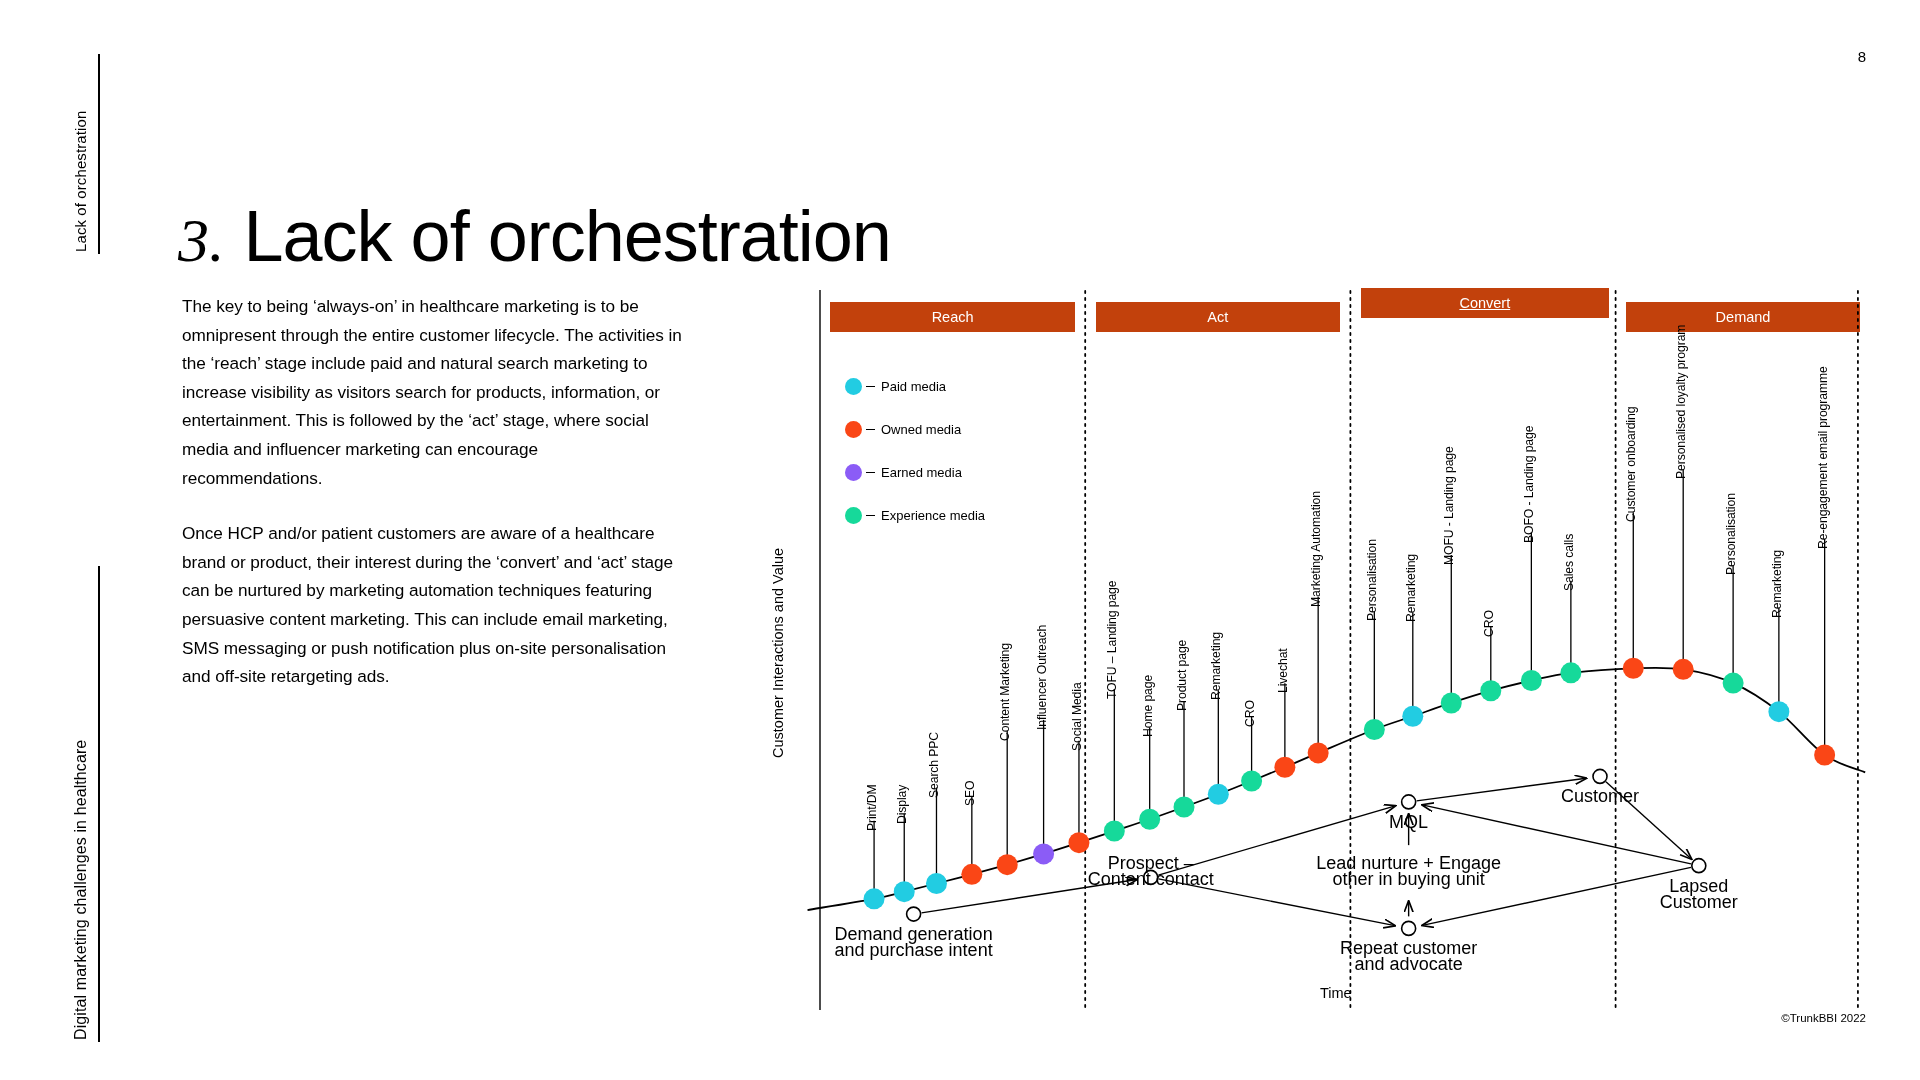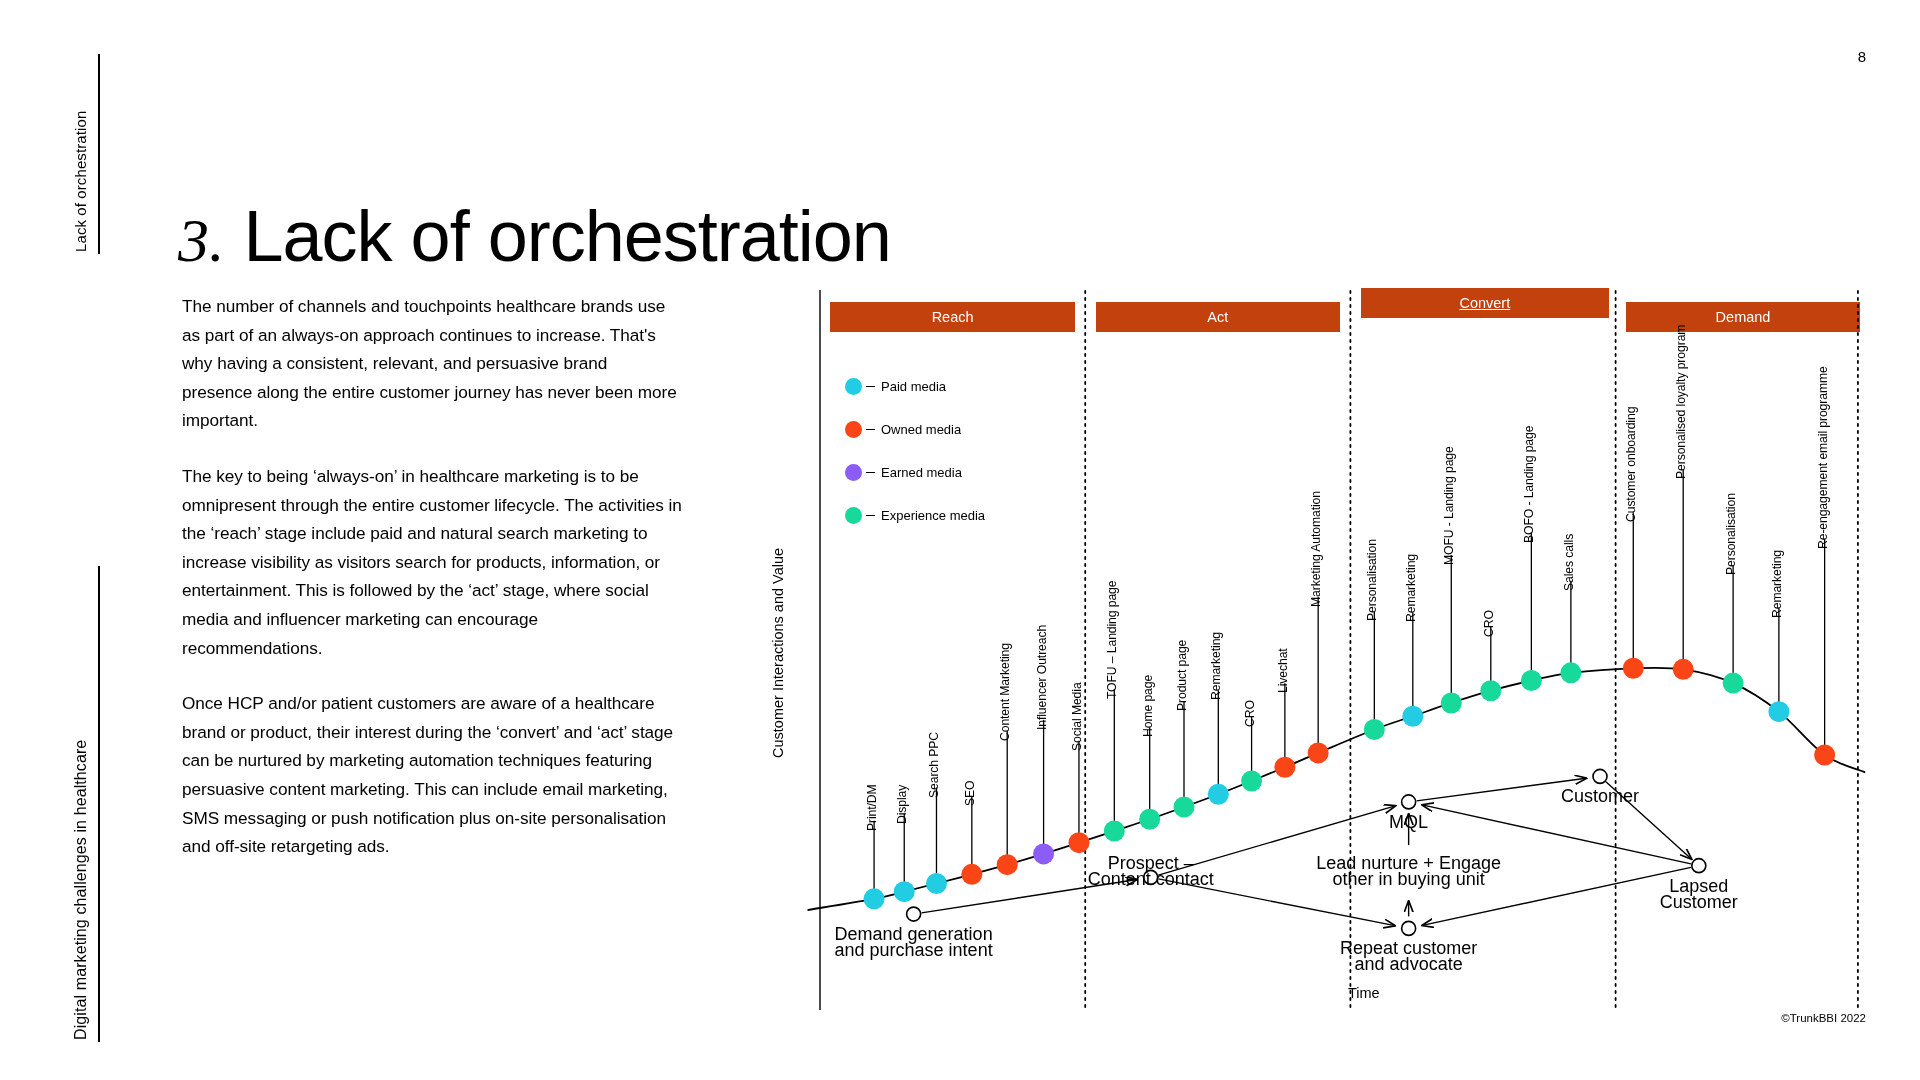--- a/index.html
+++ b/index.html
@@ -100,21 +100,20 @@
     left: 770px; top: 758px;
     transform-origin: 0 0;
     transform: rotate(-90deg);
     white-space: nowrap;
     font-size: 14.5px;
   }
   #x-axis-title {
     position: absolute;
     left: 1320px; top: 985px;
     font-size: 14.5px;
-    margin-left: 28px;
   }
   #footer-credit {
     position: absolute;
     right: 54px; bottom: 56px;
     font-size: 11.5px;
   }
 
   
   .stage-box {
     position: absolute;
@@ -181,21 +180,20 @@
 </div>
 
 <div id="page-number">8</div>
 
 <h1 id="page-title">
   <span id="title-number">3.</span>
   <span id="title-words">Lack of orchestration</span>
 </h1>
 
 <div id="copy-col">
-  <p class="copy-para">The number of channels and touchpoints healthcare brands use as part of an always-on approach continues to increase. That's why having a consistent, relevant, and persuasive brand presence along the entire customer journey has never been more important.</p>
   <p class="copy-para">The key to being ‘always-on’ in healthcare marketing is to be omnipresent through the entire customer lifecycle. The activities in the ‘reach’ stage include paid and natural search marketing to increase visibility as visitors search for products, information, or entertainment. This is followed by the ‘act’ stage, where social media and influencer marketing can encourage recommendations.</p>
   <p class="copy-para">Once HCP and/or patient customers are aware of a healthcare brand or product, their interest during the ‘convert’ and ‘act’ stage can be nurtured by marketing automation techniques featuring persuasive content marketing. This can include email marketing, SMS messaging or push notification plus on-site personalisation and off-site retargeting ads.</p>
 </div>
 
 <div id="chart-region">
 
   <div id="stage-boxes">
       <div class="stage-box" style="left: 830.4px; top: 302px; width: 244.4px;">
         <span>Reach</span>
       </div>

